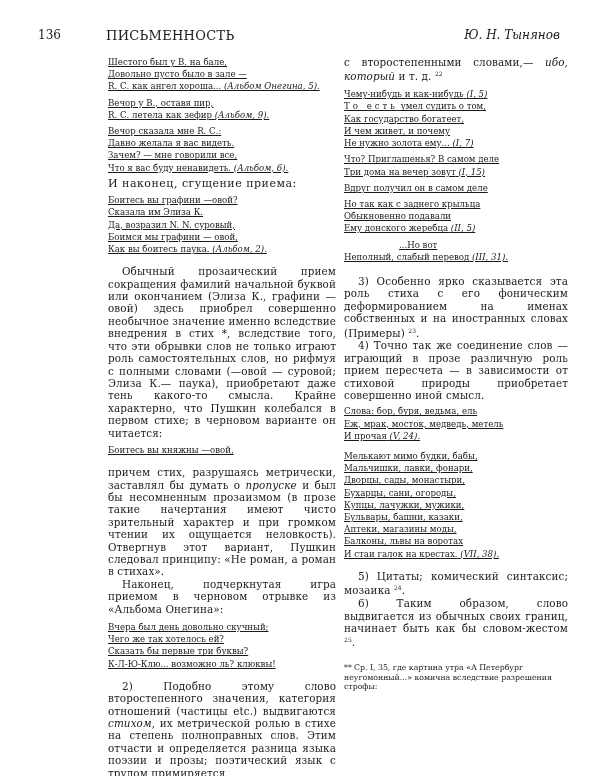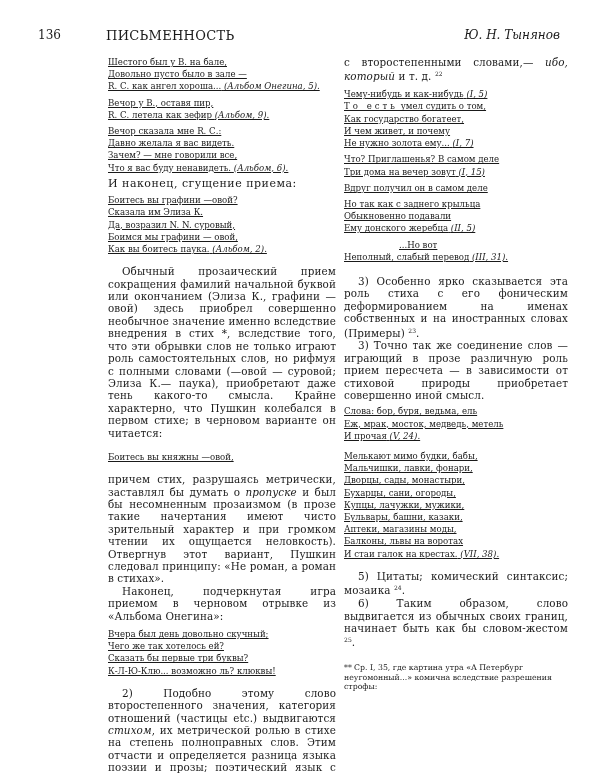--- a/index.html
+++ b/index.html
@@ -53,21 +53,21 @@
   <p class="para lead">И наконец, сгущение приема:</p>
   <div class="verse">
     <span class="ln">Боитесь вы графини —овой?</span>
     <span class="ln">Сказала им Элиза К.</span>
     <span class="ln">Да, возразил N. N. суровый,</span>
     <span class="ln">Боимся мы графини — овой,</span>
     <span class="ln"><span>Как вы боитесь паука.</span> <span class="src">(Альбом, 2).</span></span>
   </div>
   <div class="gap"></div>
   <p class="para ind">Обычный прозаический прием сокращения фамилий начальной буквой или окончанием (Элиза К., графини —овой) здесь приобрел совершенно необычное значение именно вследствие внедрения в стих *, вследствие того, что эти обрывки слов не только играют роль самостоятельных слов, но рифмуя с полными словами (—овой — суровой; Элиза К.— паука), приобретают даже тень какого-то смысла. Крайне характерно, что Пушкин колебался в первом стихе; в черновом варианте он читается:</p>
-  <div class="verse" style="margin-top:12px;margin-bottom:10px">
+  <div class="verse" style="margin-top:5px;margin-bottom:10px">
     <span class="ln">Боитесь вы княжны —овой,</span>
   </div>
   <p class="para"><span>причем стих, разрушаясь метрически, заставлял бы думать о </span><i>пропуске</i><span> и был бы несомненным прозаизмом (в прозе такие начертания имеют чисто зрительный характер и при громком чтении их ощущается неловкость). Отвергнув этот вариант, Пушкин следовал принципу: «Не роман, а роман в стихах».</span></p>
   <p class="para ind">Наконец, подчеркнутая игра приемом в черновом отрывке из «Альбома Онегина»:</p>
   <div class="verse" style="margin-top:6px;margin-bottom:10px">
     <span class="ln">Вчера был день довольно скучный;</span>
     <span class="ln">Чего же так хотелось ей?</span>
     <span class="ln">Сказать бы первые три буквы?</span>
     <span class="ln">К-Л-Ю-Клю... возможно ль? клюквы!</span>
   </div>
@@ -96,21 +96,21 @@
     <span class="ln">Но так как с заднего крыльца</span>
     <span class="ln">Обыкновенно подавали</span>
     <span class="ln"><span>Ему донского жеребца</span> <span class="src">(II, 5)</span></span>
   </div>
   <div class="verse indent-ln">
     <span class="ln in">...Но вот</span>
     <span class="ln"><span>Неполный, слабый перевод</span> <span class="src">(III, 31).</span></span>
   </div>
   <div style="height:8px"></div>
   <p class="para ind"><span>3) Особенно ярко сказывается эта роль стиха с его фоническим деформированием на именах собственных и на иностранных словах (Примеры)</span> <sup>23</sup>.</p>
-  <p class="para ind">3) Точно так же соединение слов — играющий в прозе различную роль прием пересчета — в зависимости от стиховой природы приобретает совершенно иной смысл.</p>
+  <p class="para ind">4) Точно так же соединение слов — играющий в прозе различную роль прием пересчета — в зависимости от стиховой природы приобретает совершенно иной смысл.</p>
   <div class="verse" style="margin-top:4px;margin-bottom:8px">
     <span class="ln">Слова: бор, буря, ведьма, ель</span>
     <span class="ln">Еж, мрак, мосток, медведь, метель</span>
     <span class="ln"><span>И прочая</span> <span class="src">(V, 24).</span></span>
   </div>
   <div class="verse" style="margin-bottom:10px">
     <span class="ln">Мелькают мимо будки, бабы,</span>
     <span class="ln">Мальчишки, лавки, фонари,</span>
     <span class="ln">Дворцы, сады, монастыри,</span>
     <span class="ln">Бухарцы, сани, огороды,</span>

